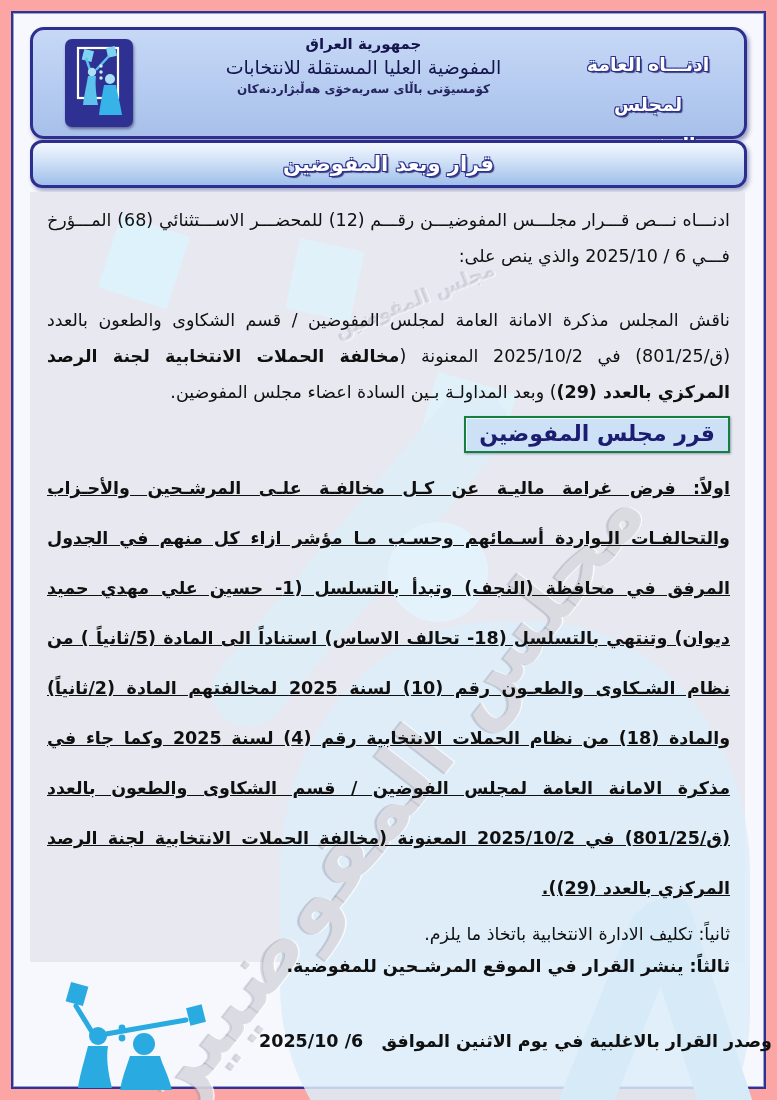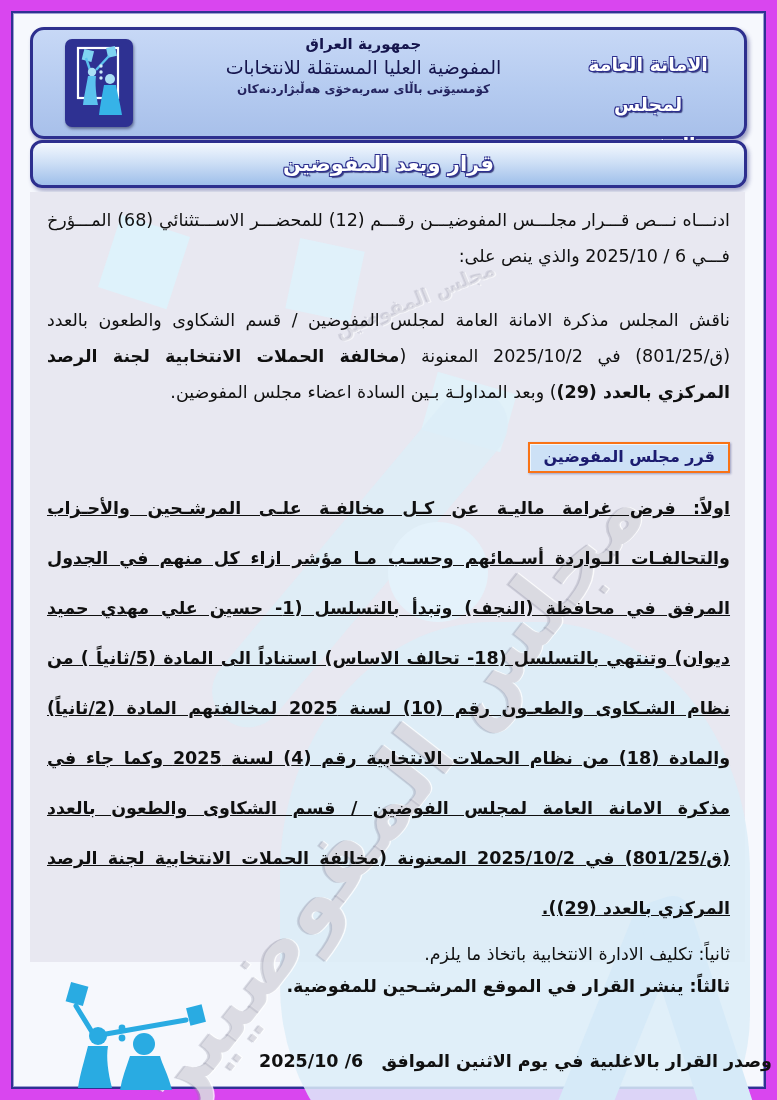--- a/index.html
+++ b/index.html
@@ -1,17 +1,17 @@
 <!DOCTYPE html>
 <html lang="ar"><head>
 <meta charset="utf-8">
 <style>
   html,body{margin:0;padding:0;}
   body{width:777px;height:1100px;font-family:"DejaVu Sans",sans-serif;}
-  .page{position:relative;width:777px;height:1100px;background:#d946ef;overflow:hidden;}
+  .page{position:relative;width:777px;height:1100px;background:#fca5a5;overflow:hidden;}
   .frame{position:absolute;left:11px;top:11px;right:11px;bottom:11px;
          border:2px solid #2f3193;box-shadow:inset 0 0 0 1px #9aa0d0;background:#f6f8fd;}
 
   
   .header-bar{position:absolute;left:30px;right:30px;top:27px;height:106px;
     border:3px solid #2d2f8e;border-radius:14px;
     background:linear-gradient(180deg,#c7d8f6 0%,#b5cbf0 55%,#a8c0ea 100%);
     box-shadow:2px 3px 4px rgba(40,45,120,.45);}
   .logo-box{position:absolute;left:32px;top:9px;width:68px;height:88px;background:#2e3192;
     border-radius:7px;box-shadow:1px 2px 3px rgba(20,20,60,.5);display:flex;align-items:center;justify-content:center;}
@@ -40,22 +40,22 @@
   .wm{position:absolute;}
   .wm-diamond{background:#def2fb;}
   .wm-ghost-text{direction:rtl;font-weight:bold;color:rgba(165,165,182,.34);
      text-shadow:1px 1px 0 rgba(255,255,255,.8),-1px -1px 0 rgba(130,130,150,.25);white-space:nowrap;}
   .text-layer{position:relative;z-index:2;direction:rtl;padding:10px 15px 0 17px;color:#101010;
      font-size:17.5px;}
   .text-layer p{margin:0;}
   .p-intro{line-height:36px;text-align:justify;}
   .p-disc{margin-top:28px !important;line-height:36px;text-align:justify;}
   .p-disc b,.p-first{font-weight:bold;}
-  .decision-box{margin-top:32px;display:inline-block;background:#cde1f6;border:2px solid #f97316;
-     padding:3px 13px 5px;font-size:16px;font-weight:bold;color:#1c1c70;
+  .decision-box{margin-top:6px;display:inline-block;background:#cde1f6;border:2px solid #15803d;
+     padding:3px 13px 5px;font-size:22px;font-weight:bold;color:#1c1c70;
      box-shadow:inset 1px 1px 0 #eef6fd,1px 1px 2px rgba(40,45,120,.4);}
   .p-first{margin-top:10px !important;line-height:50px;text-align:justify;text-decoration:underline;}
   .p-second{margin-top:5px !important;font-weight:normal;line-height:32px;}
   .p-third{font-weight:bold;line-height:32px;}
   .p-closing{margin-top:44px !important;font-weight:bold;text-align:right;padding-left:0;
      transform:translateX(42px);line-height:30px;}
 
   .bottom-figure{position:absolute;left:40px;top:980px;z-index:1;}
 </style>
 </head>
@@ -82,21 +82,21 @@
           <circle cx="31" cy="36" r="1.7" fill="#cfeefa"></circle>
         </svg>
       </span>
     </div>
     <div class="hdr-center">
       <div class="l1">جمهورية العراق</div>
       <div class="l2">المفوضية العليا المستقلة للانتخابات</div>
       <div class="l3">كۆمسیۆنی باڵای سەربەخۆی هەڵبژاردنەکان</div>
     </div>
     <div class="hdr-right">
-      <div>الامانة العامة</div>
+      <div>ادنـــاه العامة</div>
       <div>لمجلس المفوضين</div>
     </div>
   </div>
 
   <div class="banner">
     <div class="banner-title">قرار وبعد المفوضين</div>
   </div>
 
   <div class="body-area">
 

